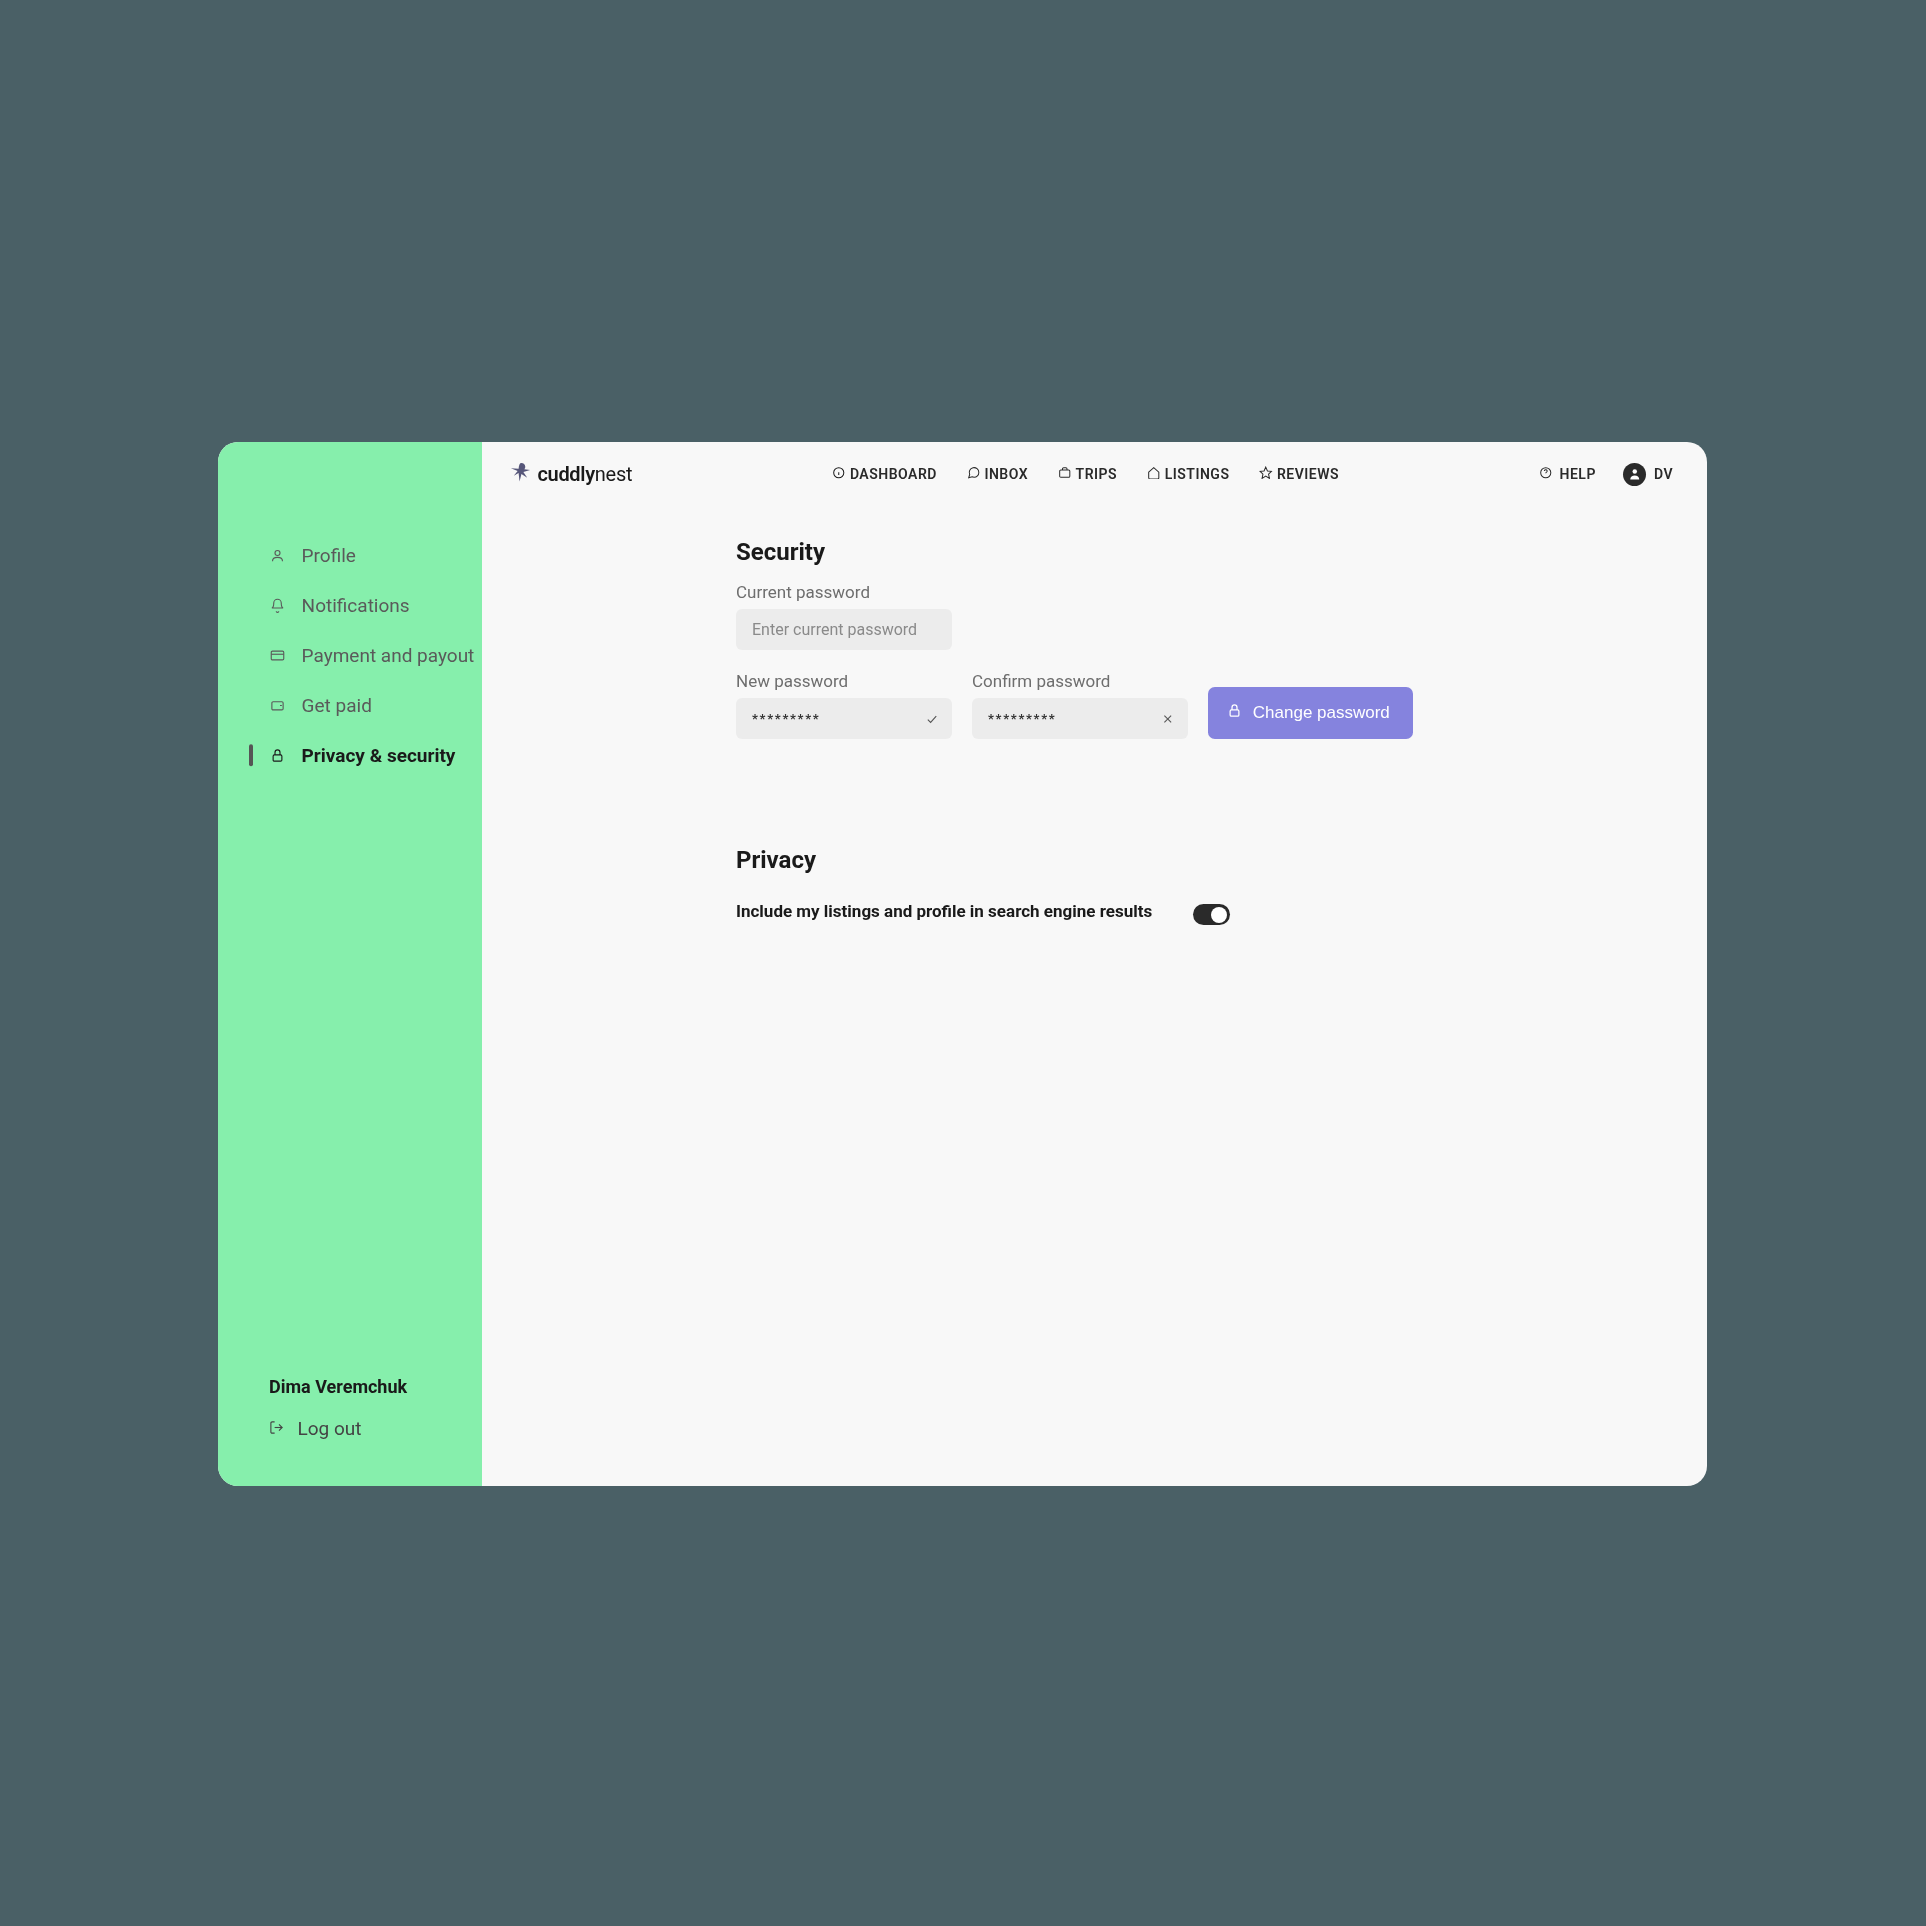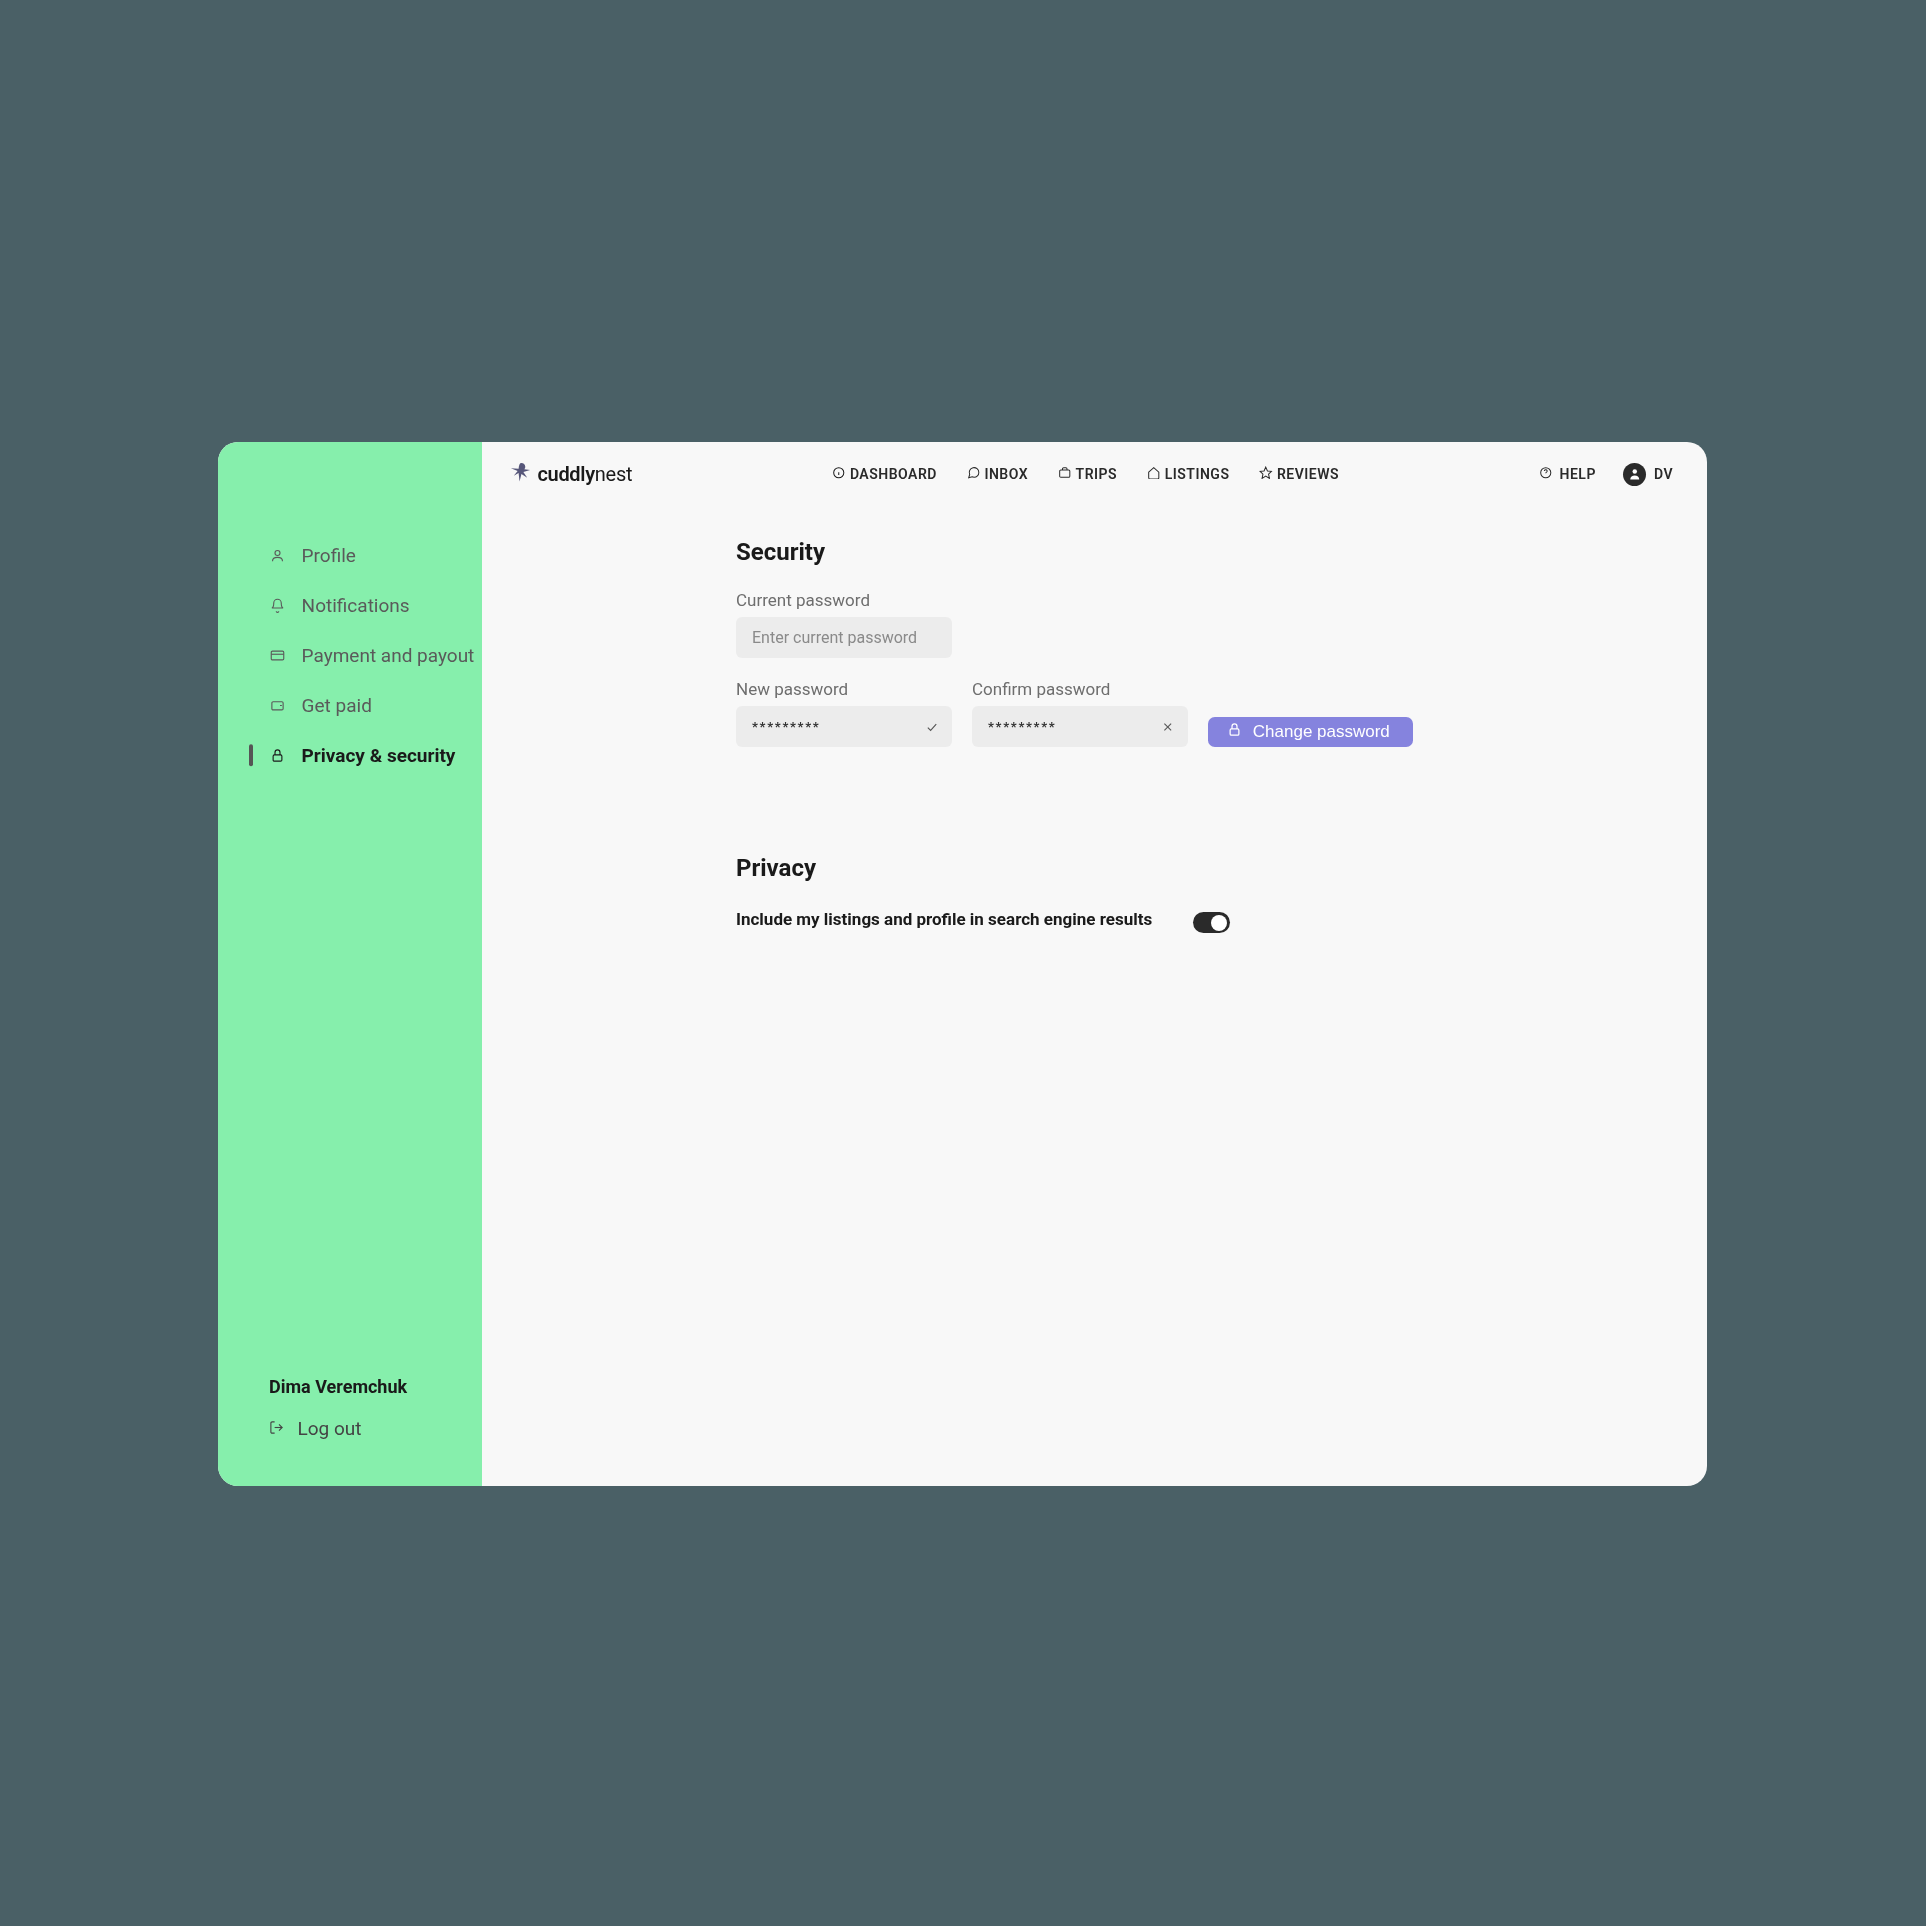--- a/index.html
+++ b/index.html
@@ -84,21 +84,21 @@
 
   .topbar-right { display:flex; align-items:center; gap:27px; margin-left:auto; }
   .help-item { display:flex; align-items:center; gap:6.8px; font-size:14px; font-weight:600; letter-spacing:0.5px; color:#2a2a2a; cursor:pointer;}
   .help-item svg { width:13.5px; height:13.5px; stroke:currentColor; fill:none; stroke-width:1.8;}
   .avatar-block { display:flex; align-items:center; gap:8px; cursor:pointer;}
   .avatar { width:23px; height:23px; border-radius:50%; background:#2a2a2a; display:flex; align-items:center; justify-content:center;}
   .avatar svg { width:13.5px; height:13.5px; fill:#fff; stroke:none;}
   .avatar-initials { font-size:14px; font-weight:600; letter-spacing:0.5px; color:#2a2a2a;}
 
   .content { padding: 32px 27px 0 254px; max-width: 1150px;}
-  h2.section-title { font-size: 24px; font-weight:700; color:#1a1a1a; margin-bottom: 24px;}
+  h2.section-title { font-size: 24px; font-weight:700; color:#1a1a1a; margin-bottom: 16px;}
   .field-label { font-size:17px; color:#6e6e6e; margin-bottom:6.8px;}
   .field-input {
     background:#ececec; border:none; border-radius:6px;
     height:41px; padding:0 16px;
     font-size:16px; color:#444;
     display:flex; align-items:center;
   }
   .field-input input {
     background:transparent; border:none; outline:none;
     width:100%; height:100%; font-size:16px;
@@ -110,21 +110,21 @@
   .col { display:flex; flex-direction:column; }
   .fi-new { width: 216px; position:relative;}
   .fi-new .mask { font-size:13px; letter-spacing:1.7px; color:#333; font-weight:700;}
   .fi-new .trail {
     position:absolute; right:13.5px; top:50%; transform:translateY(-50%);
     width:13.5px; height:13.5px; display:flex; align-items:center; justify-content:center;
   }
   .fi-new .trail svg { width:13.5px; height:13.5px; stroke:#555; fill:none; stroke-width:2;}
   .btn-primary {
     background:#8583de; color:#fff; border:none; border-radius:6.8px;
-    height:30px; padding:0 23px 0 19px;
+    height:52px; padding:0 23px 0 19px;
     display:flex; align-items:center; gap:10.8px;
     font-size:17px; font-weight:500; cursor:pointer;
   }
   .btn-primary svg { width:15px; height:15px; stroke:#fff; fill:none; stroke-width:2;}
 
   .privacy-block { margin-top: 107px;}
   .privacy-block h2 { margin-bottom: 27px;}
   .privacy-row { display:flex; gap:41px; align-items:flex-start;}
   .privacy-text { max-width: 582px;}
   .privacy-sub { font-size:17px; font-weight:700; color:#1a1a1a; margin-bottom:6.8px;}

